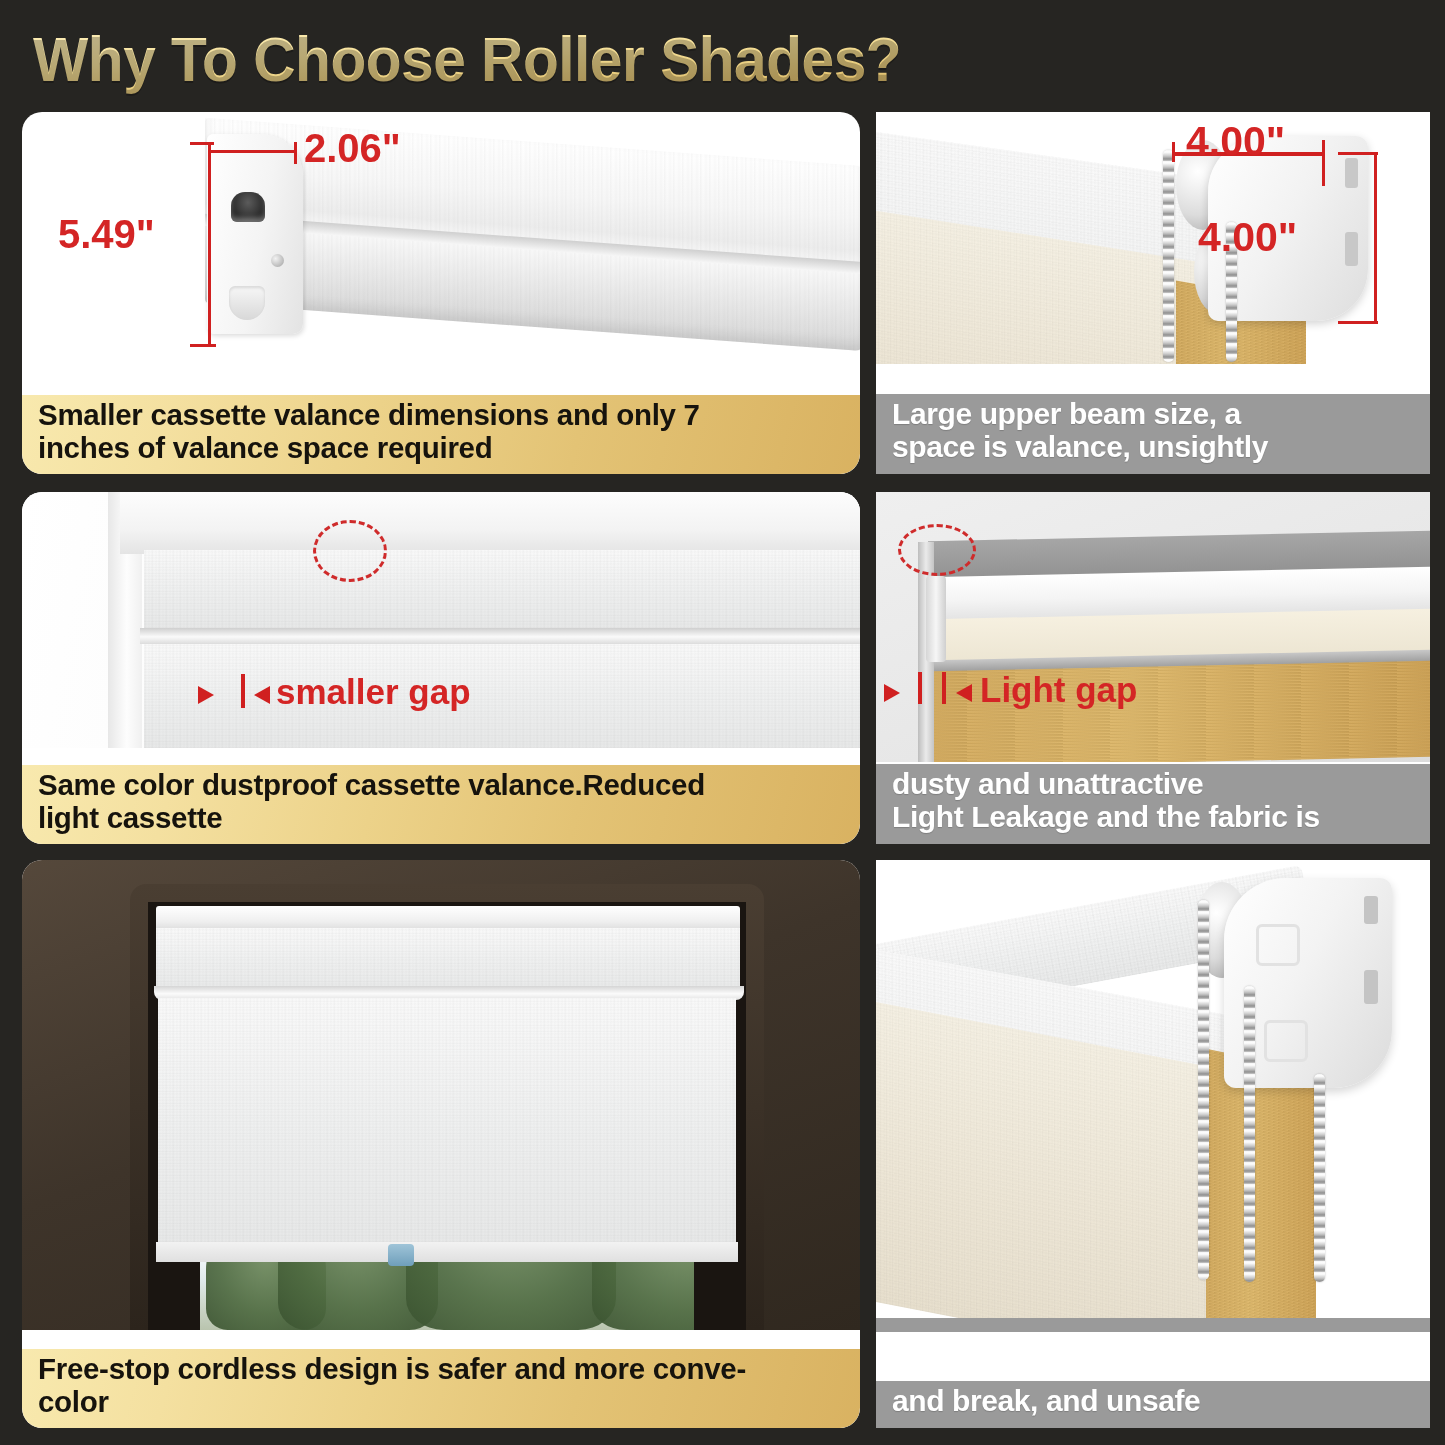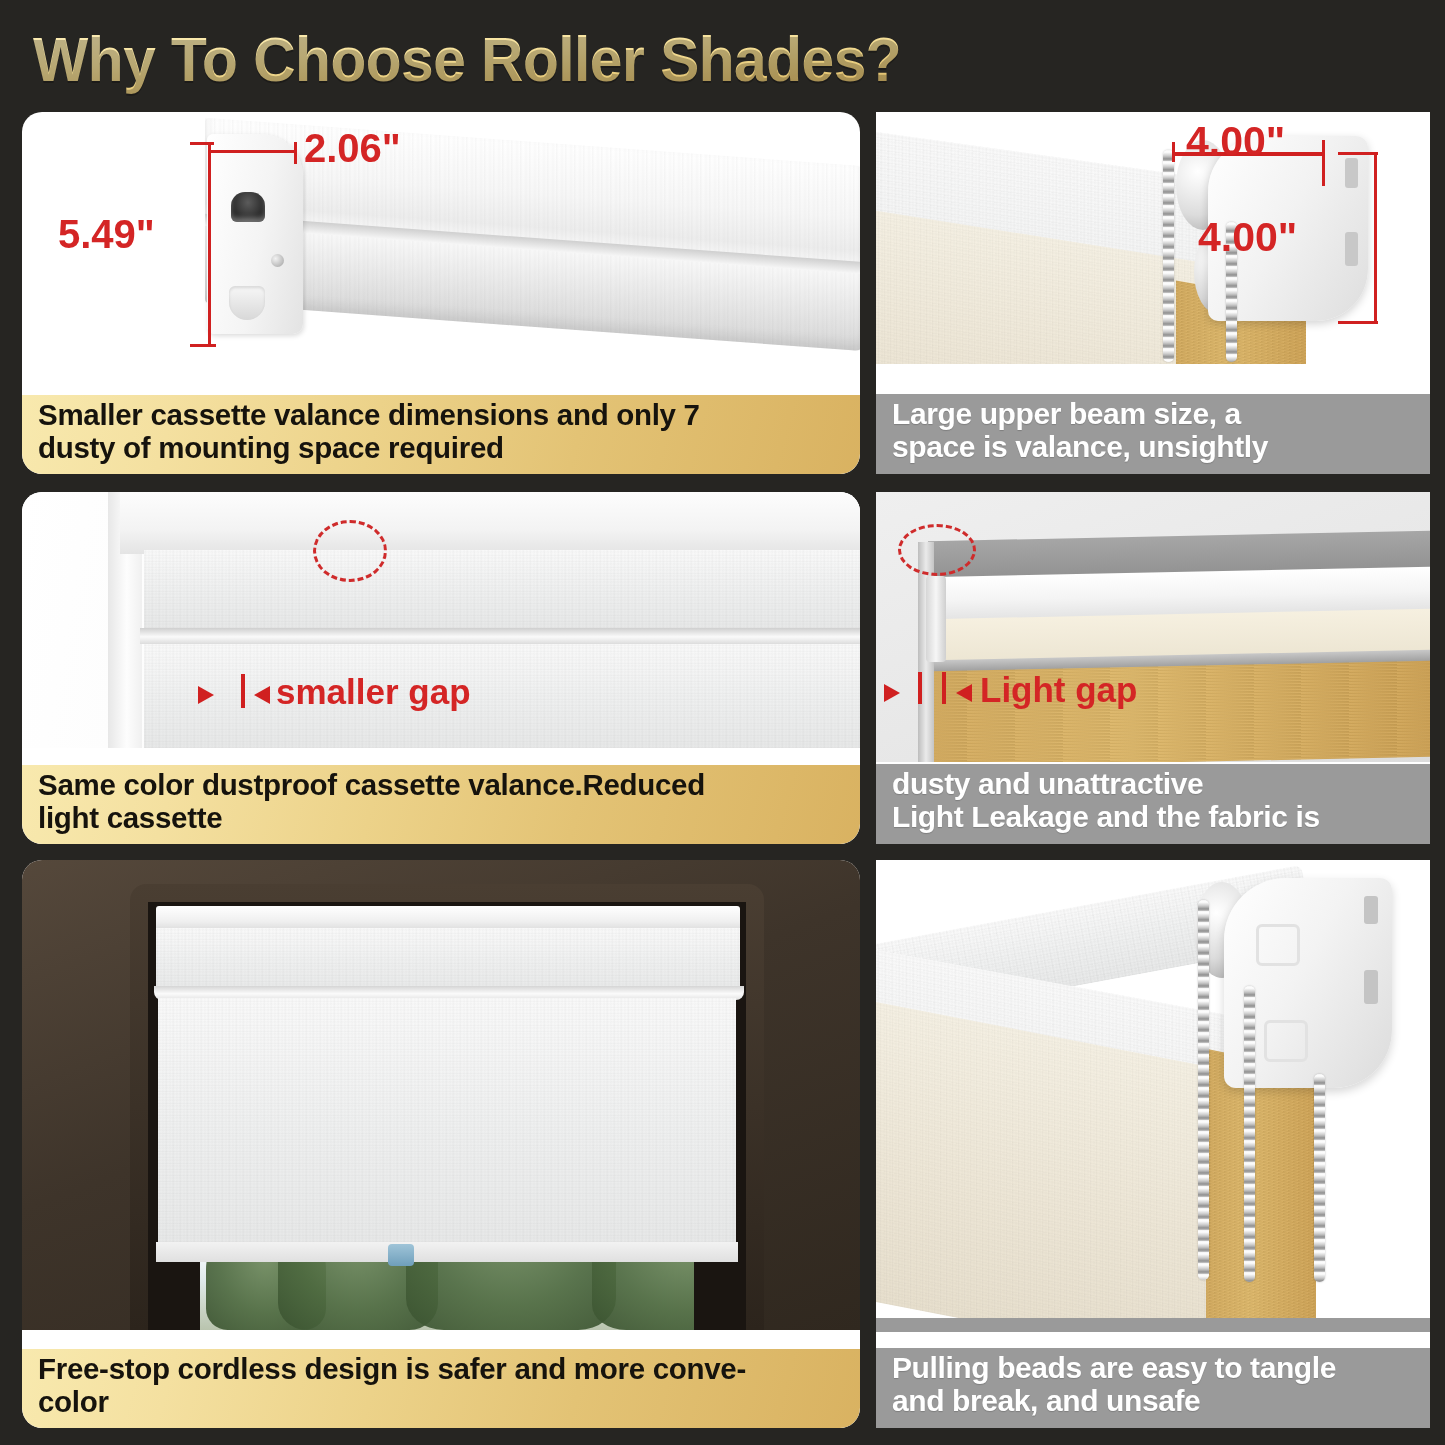--- a/index.html
+++ b/index.html
@@ -405,21 +405,21 @@
     <div class="dim-label" style="left:282px; top:14px; font-size:40px;">2.06"</div>
 
     <div class="dim-line" style="left:186px; top:30px; width:3px; height:205px;"></div>
     <div class="dim-line" style="left:168px; top:30px; width:24px; height:3px;"></div>
     <div class="dim-line" style="left:168px; top:232px; width:26px; height:3px;"></div>
     <div class="dim-label" style="left:36px; top:100px; font-size:40px;">5.49"</div>
   </div>
 
   <div class="caption gold">
     <span class="line">Smaller cassette valance dimensions and only 7</span>
-    <span class="line">dusty of mounting space required</span>
+    <span class="line">inches of valance space required</span>
   </div>
 </div>
 
 <div class="panel right col-right row1" id="p2">
   <div class="photo" style="bottom:110px">
     <div class="fab-white-sheet fabric-white"></div>
     <div class="fab-cream-sheet fabric-cream"></div>
     <div class="fab-tan-sheet fabric-tan"></div>
 
     <div class="roller-end"></div>
@@ -544,16 +544,15 @@
     </div>
 
     <div class="bead-chain" style="left:322px; top:40px; height:380px;"></div>
     <div class="bead-chain" style="left:368px; top:126px; height:296px;"></div>
     <div class="bead-chain" style="left:438px; top:214px; height:208px;"></div>
 
     <div class="footer-grey"></div>
   </div>
 
   <div class="caption grey">
-    <span class="line">Pulling beads are easy to tangle</span>
     <span class="line">and break, and unsafe</span>
   </div>
 </div>
 
 </body></html>

